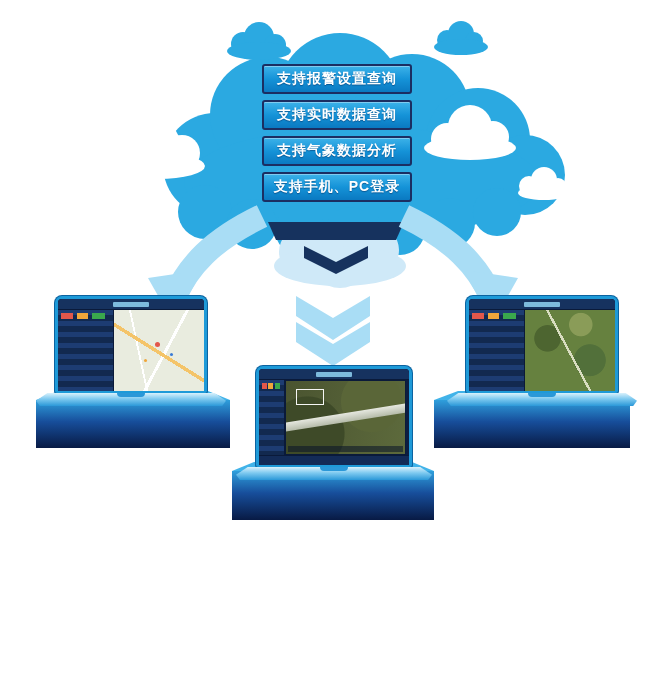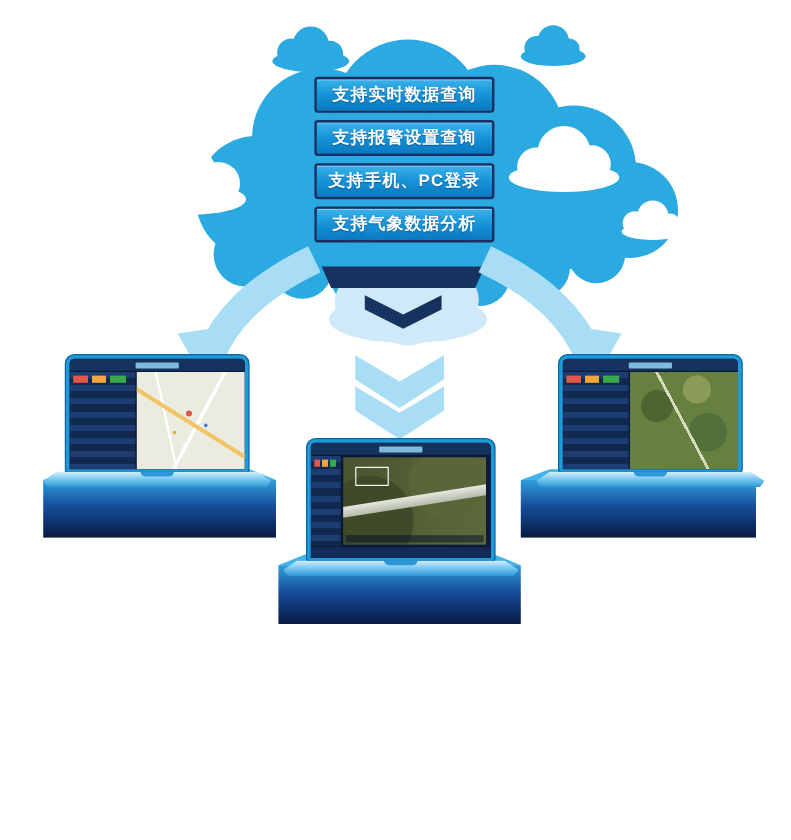--- a/index.html
+++ b/index.html
@@ -193,30 +193,30 @@
       <rect x="434" y="400" width="196" height="48" fill="url(#pedG)"></rect>
     </g>
     <g>
       <polygon points="254,462 412,462 434,471 232,471" fill="#41b3e9"></polygon>
       <rect x="232" y="471" width="202" height="49" fill="url(#pedG)"></rect>
     </g>
   </svg>
 
   <div class="banners">
     <div class="banner">
+      <span>支持报警设置查询</span>
+    </div>
+    <div class="banner">
       <span>支持实时数据查询</span>
     </div>
     <div class="banner">
-      <span>支持报警设置查询</span>
+      <span>支持气象数据分析</span>
     </div>
     <div class="banner">
       <span>支持手机、PC登录</span>
-    </div>
-    <div class="banner">
-      <span>支持气象数据分析</span>
     </div>
   </div>
 
   <div class="laptop laptop-left">
     <div class="screen">
       <div class="scr">
         <div class="hdr"></div>
         <div class="side"></div>
         <div class="map map-light"></div>
       </div>

